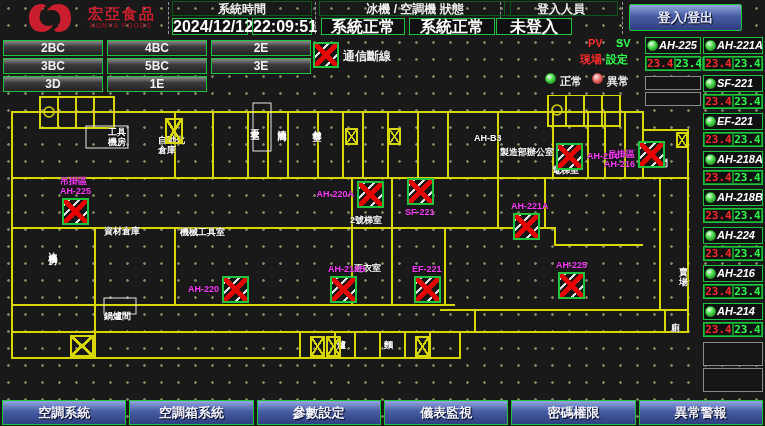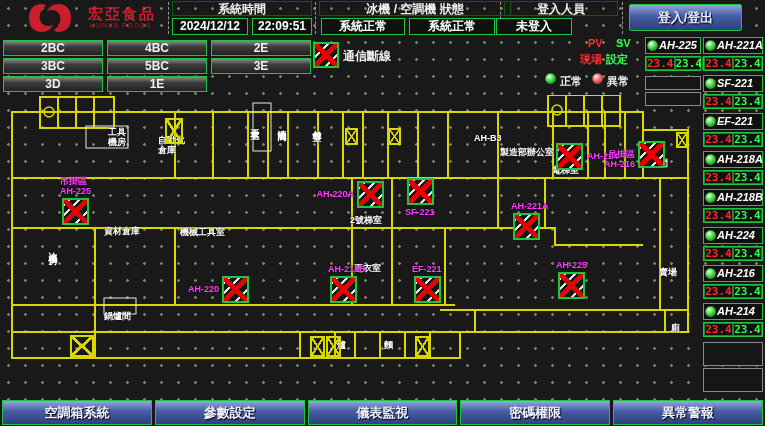--- a/index.html
+++ b/index.html
@@ -12,21 +12,21 @@
     background-size:17px 17px;
     color:#eee;
   }
   
   .topbar { position:absolute; left:0; top:0; width:765px; height:36px; }
   .sep { position:absolute; top:2px; height:32px; width:0; border-left:1px dashed #999; }
   .logo-swoosh { position:absolute; left:28px; top:3px; width:56px; height:30px; }
   .brand { position:absolute; left:88px; top:5px; font-size:15px; font-weight:bold; color:#c81e2e; letter-spacing:2px; }
   .brand-en { position:absolute; left:90px; top:22px; font-size:7px; font-weight:bold; color:#8a1420; letter-spacing:1px; }
   .tb-label { position:absolute; height:15px; font-size:12px; font-weight:bold; color:#f0f0f0; text-align:center; line-height:15px; border:1px solid #0a5a1a; } 
-  .vbox { position:absolute; height:17px; background:#101010; border:1px solid #1ec43e; color:#fff; font-size:12px; font-weight:bold; text-align:center; line-height:15px; }
+  .vbox { position:absolute; height:17px; background:#101010; border:1px solid #1ec43e; color:#fff; font-size:16px; font-weight:bold; text-align:center; line-height:15px; }
   .login-btn {
     position:absolute; left:629px; top:4px; width:113px; height:27px;
     background:linear-gradient(#93a7e0,#475ca2 45%,#2d3f80);
     border:1px solid #1ec43e; border-radius:2px;
     color:#e8ecff; font-size:13px; font-weight:bold; text-align:center; line-height:25px;
     text-shadow:1px 1px 1px #001; cursor:pointer;
   }
   
   .floor-btn {
     position:absolute; width:100px; height:16px;
@@ -181,21 +181,21 @@
         <div class="room-lb" style="left: 552px; top: 70px;">電梯室</div>
         <div class="room-lb" style="left: 641px; top: 63px;">水塔間</div>
         <div class="room-lb" style="left: 104px; top: 131px;">資材倉庫</div>
         <div class="room-lb" style="left: 180px; top: 132px;">機械工具室</div>
         <div class="room-lb vert" style="left: 48px; top: 150px;">冰水機房</div>
         <div class="room-lb" style="left: 350px; top: 120px;">2號梯室</div>
         <div class="room-lb" style="left: 354px; top: 168px;">更衣室</div>
         <div class="room-lb" style="left: 104px; top: 216px;">鍋爐間</div>
         <div class="room-lb" style="left: 337px; top: 245px;">爐</div>
         <div class="room-lb" style="left: 384px; top: 245px;">麵</div>
-        <div class="room-lb" style="left: 659px; top: 172px;">賣場</div>
+        <div class="room-lb" style="left: 659px; top: 172px; padding-left: 20px;">賣場</div>
         <div class="room-lb" style="left: 671px; top: 228px;">廁</div>
         <div class="xbox eq-box" style="left: 62px; top: 103px;"></div>
         <div class="eq-label" style="left: 60px; bottom: 202px;">吊掛區
 AH-225</div>
         <div class="xbox eq-box" style="left: 222px; top: 181px;"></div>
         <div class="eq-label" style="right: 471px; top: 189px; text-align: right;">AH-220</div>
         <div class="xbox eq-box" style="left: 357px; top: 86px;"></div>
         <div class="eq-label" style="right: 336px; top: 94px; text-align: right;">AH-220A</div>
         <div class="xbox eq-box" style="left: 407px; top: 83px;"></div>
         <div class="eq-label" style="left: 405px; top: 112px;">SF-221</div>
@@ -269,20 +269,21 @@
         <span class="sv-val">23.4</span>
       </div>
       <div class="unit-name" style="left: 63px; top: 267px; width: 60px;"><span class="led"></span><span>AH-214</span></div>
       <div class="unit-vals" style="left: 63px; top: 286px; width: 60px;">
         <span class="pv-val">23.4</span>
         <span class="sv-val">23.4</span>
       </div>
     </div>
 
   <div id="bottom-nav">
+      <div class="nav-btn">空調系統</div>
       <div class="nav-btn">空調箱系統</div>
       <div class="nav-btn">參數設定</div>
       <div class="nav-btn">儀表監視</div>
       <div class="nav-btn">密碼權限</div>
       <div class="nav-btn">異常警報</div>
     </div>
 
 </div>
 
 </body></html>

